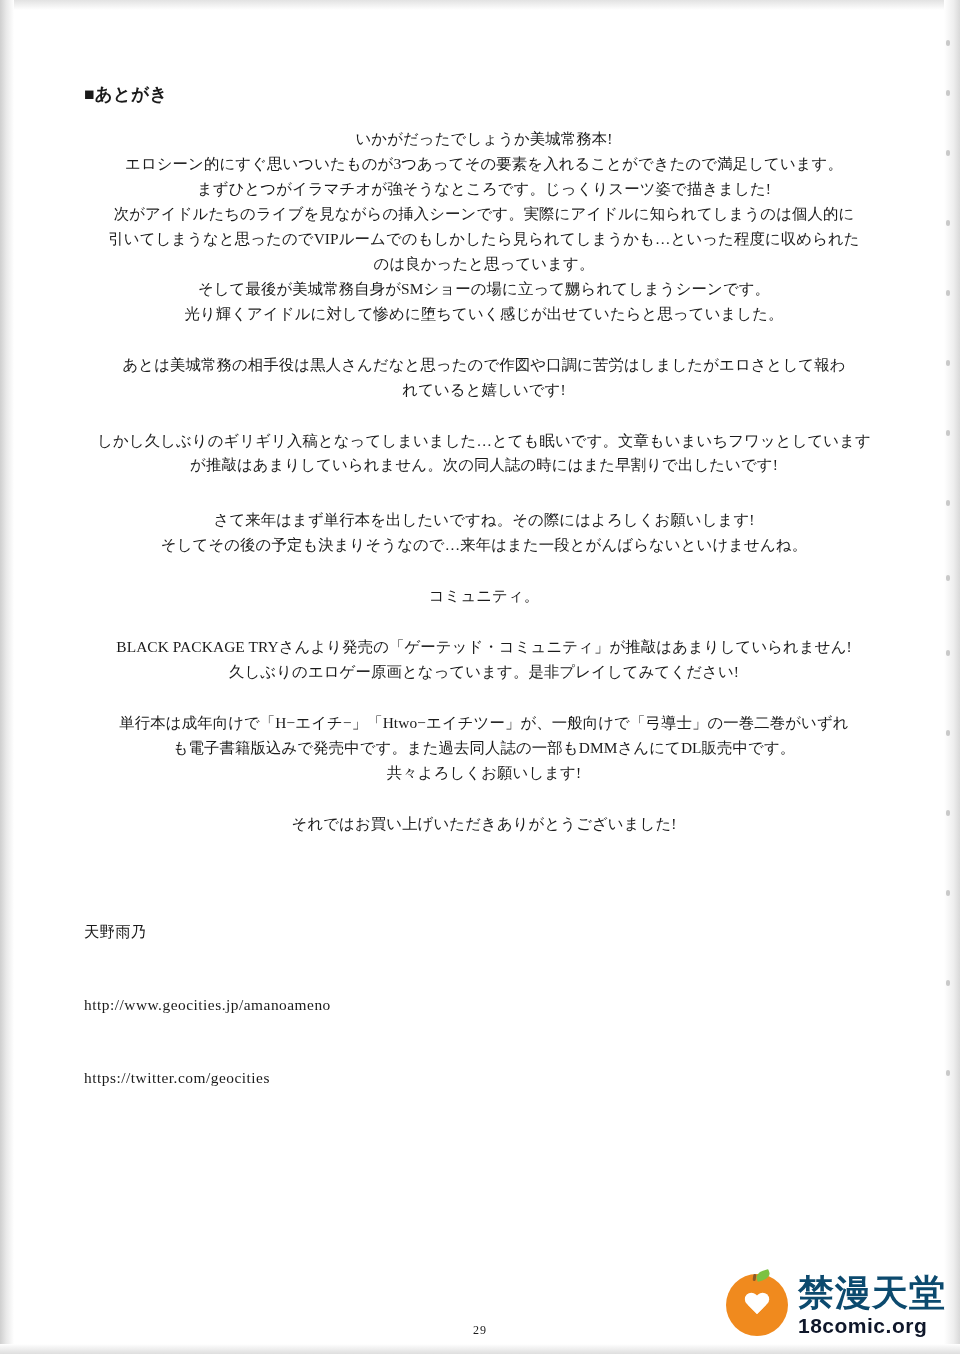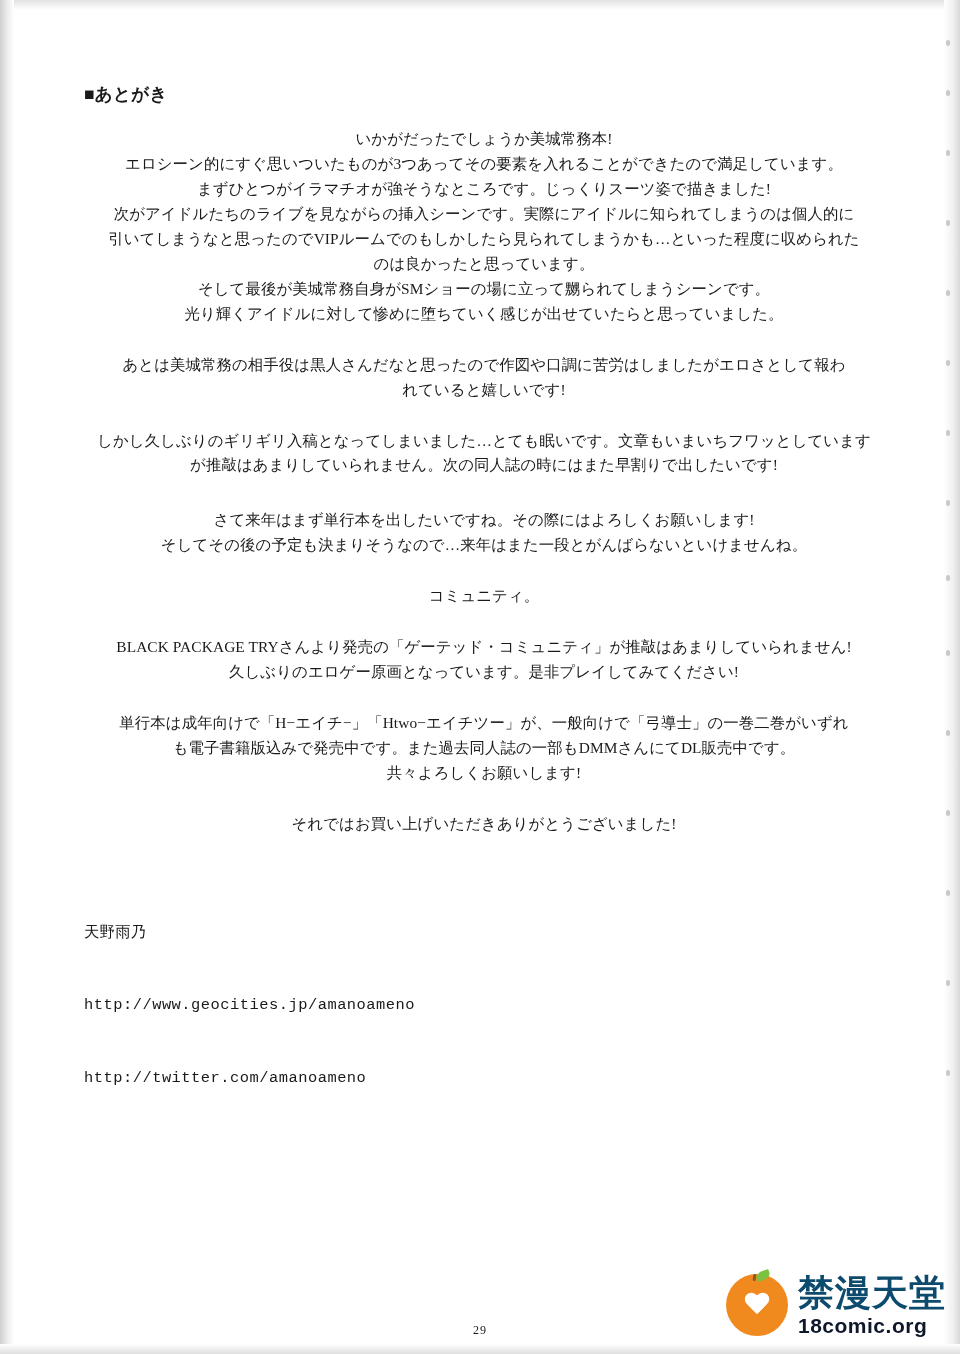--- a/index.html
+++ b/index.html
@@ -91,21 +91,21 @@
   .gap-xl { margin-bottom: 30px; margin-top: 16px; }
 
   .signature {
     font-size: 15.4px;
     line-height: 1.58;
     margin-top: 34px;
     white-space: pre-wrap;
     letter-spacing: .2px;
   }
   .url {
-    font-family: Liberation Mono, monospace;
+    font-family: Liberation Serif, serif;
     letter-spacing: .5px;
   }
 
   .page-number {
     position: absolute;
     left: 0;
     right: 0;
     bottom: 16px;
     text-align: center;
     font-size: 12px;
@@ -240,21 +240,21 @@
     <p class="para gap-lg">BLACK PACKAGE TRYさんより発売の「ゲーテッド・コミュニティ」が推敲はあまりしていられません!
 久しぶりのエロゲー原画となっています。是非プレイしてみてください!</p>
     <p class="para gap-lg">単行本は成年向けで「H−エイチ−」「Htwo−エイチツー」が、一般向けで「弓導士」の一巻二巻がいずれ
 も電子書籍版込みで発売中です。また過去同人誌の一部もDMMさんにてDL販売中です。
 共々よろしくお願いします!</p>
     <p class="para">それではお買い上げいただきありがとうございました!</p>
 
     <div class="signature">
       <div>天野雨乃</div>
       <div class="url">http://www.geocities.jp/amanoameno</div>
-      <div class="url">http://twitter.com/amanoameno</div>
+      <div class="url">https://twitter.com/geocities</div>
     </div>
   </div>
 
   <div class="page-number">29</div>
 
   <div class="watermark">
     <div class="wm-badge">
       <span class="stem"></span>
       <span class="leaf"></span>
       <span class="heart"></span>

